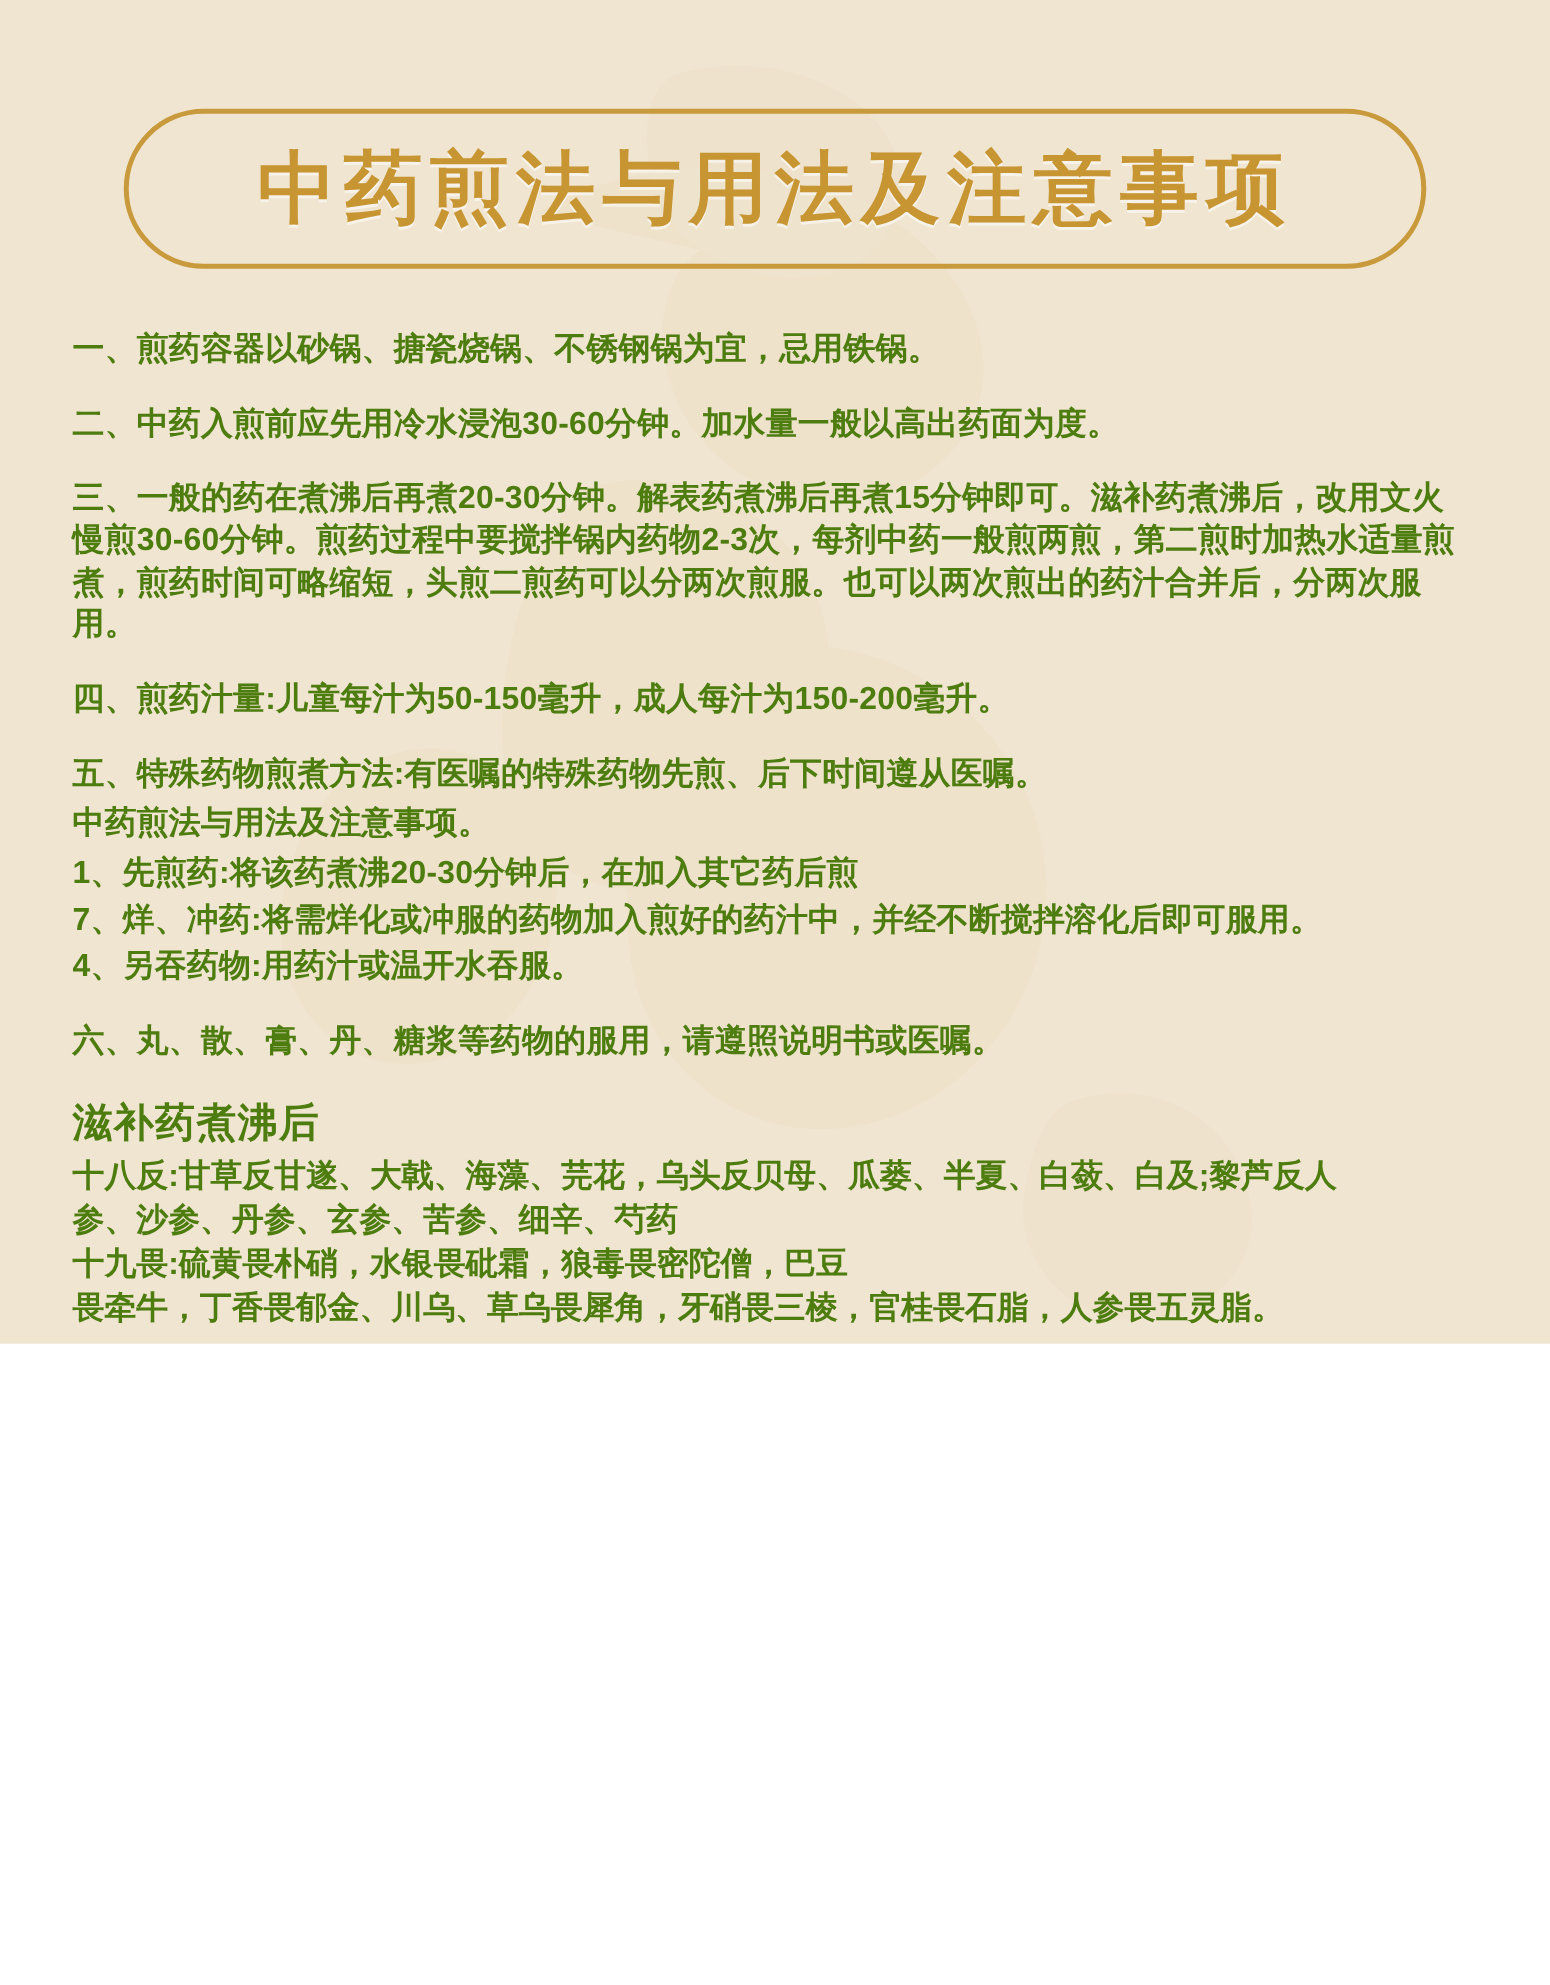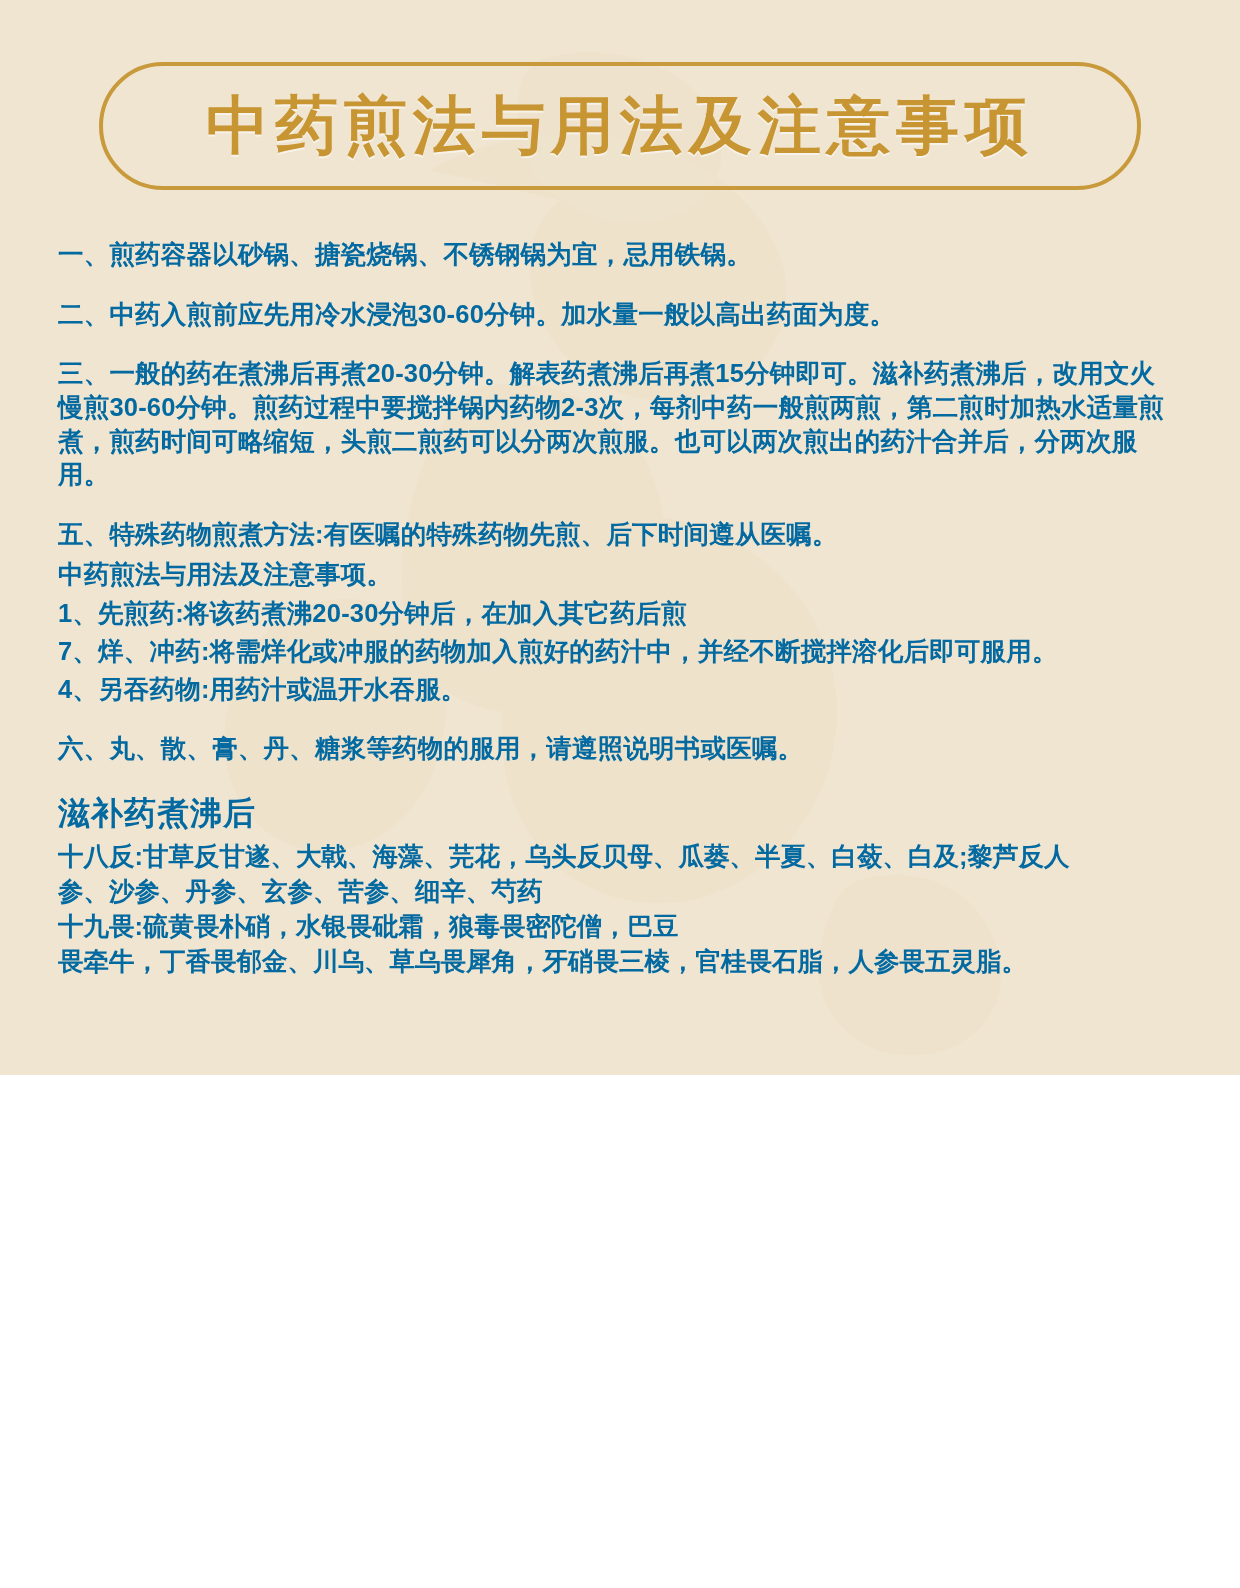--- a/index.html
+++ b/index.html
@@ -41,35 +41,36 @@
   .title-plate {
     width: 1042px;
     height: 128px;
     border: 4px solid #c89a3c;
     border-radius: 64px;
     box-sizing: border-box;
     display: flex;
     align-items: center;
     justify-content: center;
     background: transparent;
+    margin-top: 25px;
   }
   .title-text {
     font-family: "Liberation Serif", "DejaVu Serif", serif;
     font-size: 63px;
     letter-spacing: 6px;
     font-weight: 700;
     color: #c79532;
     text-shadow: 0 2px 0 rgba(255,255,255,0.55);
     white-space: nowrap;
   }
 
   .body-area {
     position: relative;
     padding: 48px 74px 0 58px;
-    color: #0369a1;
+    color: #4d7c0f;
   }
 
   .para {
     font-size: 25.5px;
     line-height: 1.32;
     margin: 0 0 26px 0;
     letter-spacing: 0.2px;
     font-weight: 600;
   }
   .para.tight {
@@ -126,20 +127,21 @@
     <div class="title-plate">
       <div class="title-text">中药煎法与用法及注意事项</div>
     </div>
   </div>
 
   <div class="body-area">
 
     <p class="para">一、煎药容器以砂锅、搪瓷烧锅、不锈钢锅为宜，忌用铁锅。</p>
     <p class="para">二、中药入煎前应先用冷水浸泡30-60分钟。加水量一般以高出药面为度。</p>
     <p class="para">三、一般的药在煮沸后再煮20-30分钟。解表药煮沸后再煮15分钟即可。滋补药煮沸后，改用文火慢煎30-60分钟。煎药过程中要搅拌锅内药物2-3次，每剂中药一般煎两煎，第二煎时加热水适量煎煮，煎药时间可略缩短，头煎二煎药可以分两次煎服。也可以两次煎出的药汁合并后，分两次服用。</p>
+    <p class="para">四、煎药汁量:儿童每汁为50-150毫升，成人每汁为150-200毫升。</p>
 
     <p class="para tight">五、特殊药物煎煮方法:有医嘱的特殊药物先煎、后下时间遵从医嘱。</p>
     <p class="para tight">中药煎法与用法及注意事项。</p>
     <div class="sub-list">
       <p class="para">1、先煎药:将该药煮沸20-30分钟后，在加入其它药后煎</p>
       <p class="para">7、烊、冲药:将需烊化或冲服的药物加入煎好的药汁中，并经不断搅拌溶化后即可服用。</p>
       <p class="para">4、另吞药物:用药汁或温开水吞服。</p>
     </div>
 
     <p class="para">六、丸、散、膏、丹、糖浆等药物的服用，请遵照说明书或医嘱。</p>

